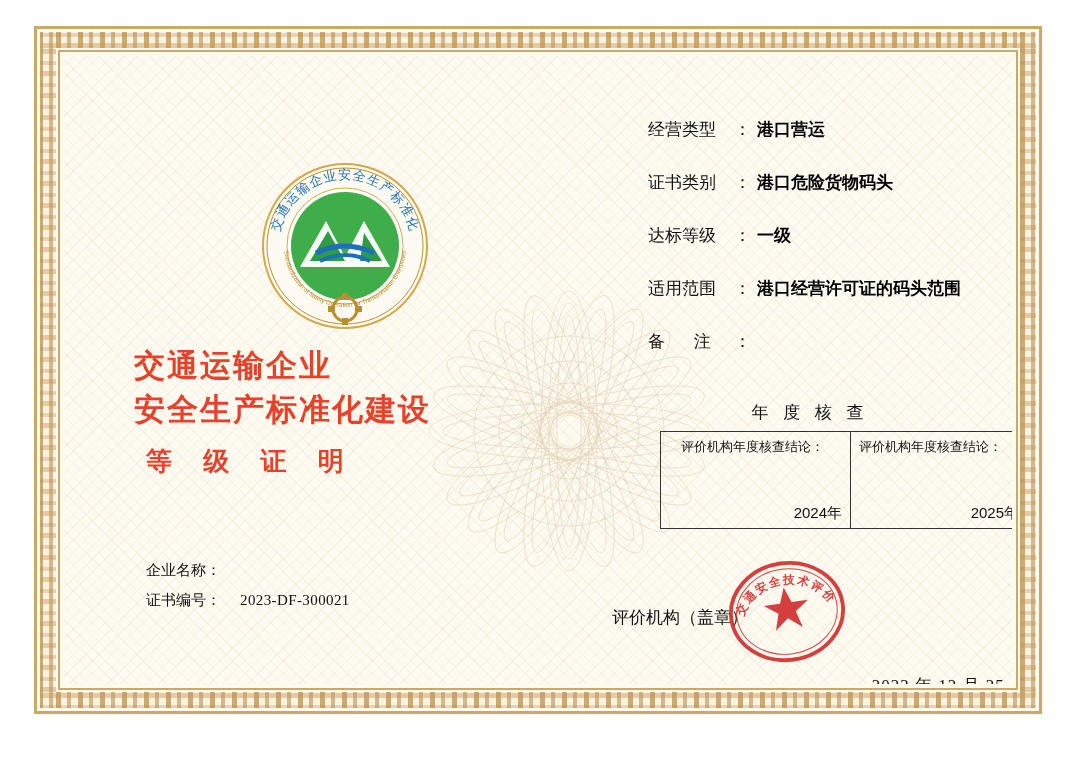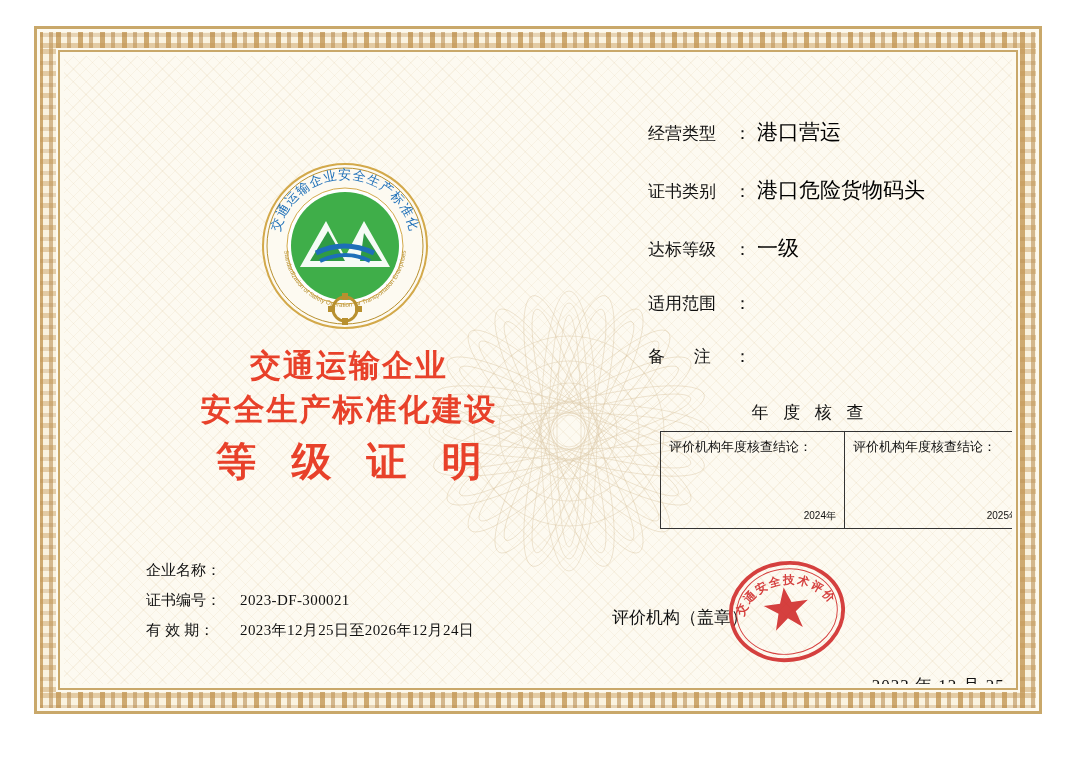--- a/index.html
+++ b/index.html
@@ -105,28 +105,27 @@
     top: 105px;
     width: 170px;
     height: 170px;
   }
 
   .title-block {
     position: absolute;
     left: 70px;
     top: 288px;
     width: 430px;
-    text-align: center;
     color: #e8412a;
     font-family: "Liberation Sans", sans-serif;
     font-weight: bold;
   }
   .title-l1 { font-size: 31px; letter-spacing: 2px; line-height: 44px; }
   .title-l2 { font-size: 31px; letter-spacing: 2px; line-height: 44px; }
-  .title-l3 { font-size: 40px; letter-spacing: 12px; line-height: 58px; padding-left: 12px;}
+  .title-l3 { font-size: 26px; letter-spacing: 12px; line-height: 58px; padding-left: 12px;}
 
   .left-fields {
     position: absolute;
     left: 82px;
     top: 505px;
     width: 440px;
     font-size: 15px;
     color: #1a1a1a;
   }
   .lf-row {
@@ -170,22 +169,22 @@
     margin-left: 24px;
   }
   .rf-label {
     width: 86px;
     flex: none;
     font-size: 17px;
   }
   .rf-label.sp { letter-spacing: 12px; }
   .rf-colon { margin-right: 6px; }
   .rf-value {
-    font-size: 21px;
-    font-weight: normal;
+    font-size: 17px;
+    font-weight: bold;
     color: #000;
   }
 
   .annual-title {
     position: absolute;
     left: 544px;
     top: 345px;
     width: 404px;
     text-align: center;
     font-size: 17px;
@@ -195,38 +194,39 @@
 
   .annual-table {
     position: absolute;
     left: 596px;
     top: 375px;
     width: 368px;
     height: 98px;
     border: 1px solid #333;
     box-sizing: border-box;
     display: flex;
+    padding-left: 12px;
   }
   .annual-cell {
     flex: 1 1 50%;
     position: relative;
     box-sizing: border-box;
     padding: 6px 8px 0 8px;
   }
   .annual-cell + .annual-cell { border-left: 1px solid #333; }
   .annual-cell .ct {
     font-size: 13px;
     color: #111;
     white-space: nowrap;
   }
   .annual-cell .cy {
     position: absolute;
     right: 8px;
     bottom: 5px;
-    font-size: 10px;
+    font-size: 15px;
     color: #111;
   }
 
   .agency-line {
     position: absolute;
     left: 548px;
     top: 550px;
     font-size: 17px;
     color: #111;
   }
@@ -361,24 +361,20 @@
     </div>
 
     <div class="left-fields">
       <div class="lf-row">
         <span class="lf-label">企业名称：</span>
       </div>
       <div class="lf-row">
         <span class="lf-label">证书编号：</span>
         <span class="lf-value mono">2023-DF-300021</span>
       </div>
-      <div class="lf-row">
-        <span class="lf-label">有 效 期：</span>
-        <span class="lf-value mono">2023年12月25日至2026年12月24日</span>
-      </div>
     </div>
 
     <div class="right-fields">
       <div class="rf-row">
         <span class="rf-label">经营类型</span>
         <span class="rf-colon">：</span>
         <span class="rf-value">港口营运</span>
       </div>
       <div class="rf-row">
         <span class="rf-label">证书类别</span>
@@ -386,20 +382,21 @@
         <span class="rf-value">港口危险货物码头</span>
       </div>
       <div class="rf-row">
         <span class="rf-label">达标等级</span>
         <span class="rf-colon">：</span>
         <span class="rf-value">一级</span>
       </div>
       <div class="rf-row">
         <span class="rf-label">适用范围</span>
         <span class="rf-colon">：</span>
+        <span class="rf-value">港口经营许可证的码头范围</span>
       </div>
       <div class="rf-row">
         <span class="rf-label sp">备 注</span>
         <span class="rf-colon">：</span>
         <span class="rf-value"></span>
       </div>
     </div>
 
     <div class="annual-title">年 度 核 查</div>
     <div class="annual-table">

